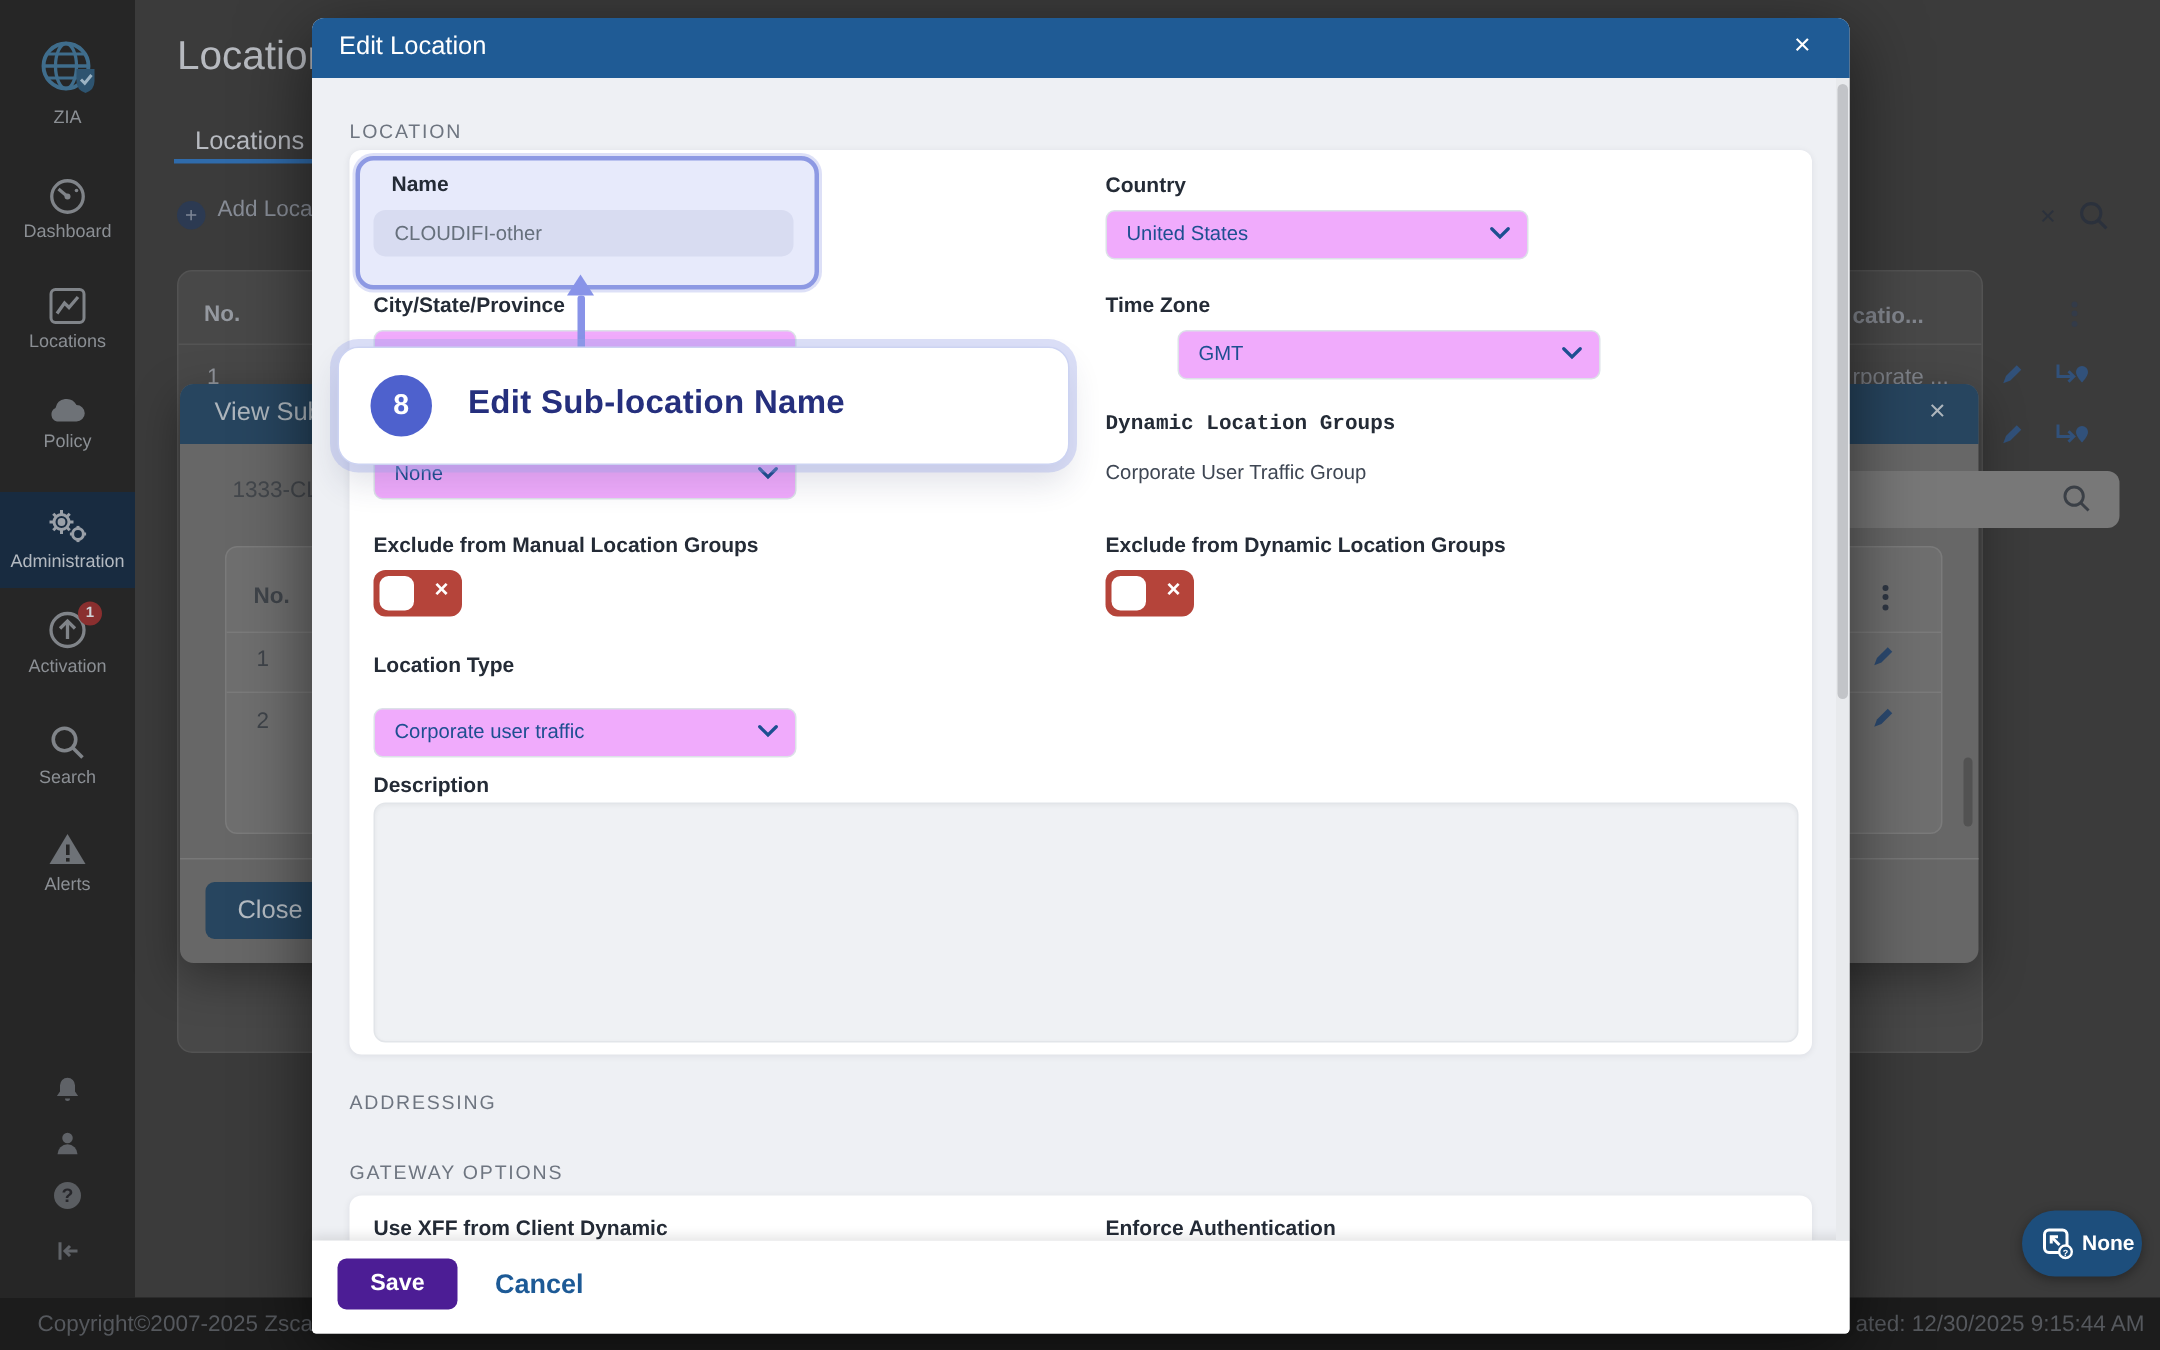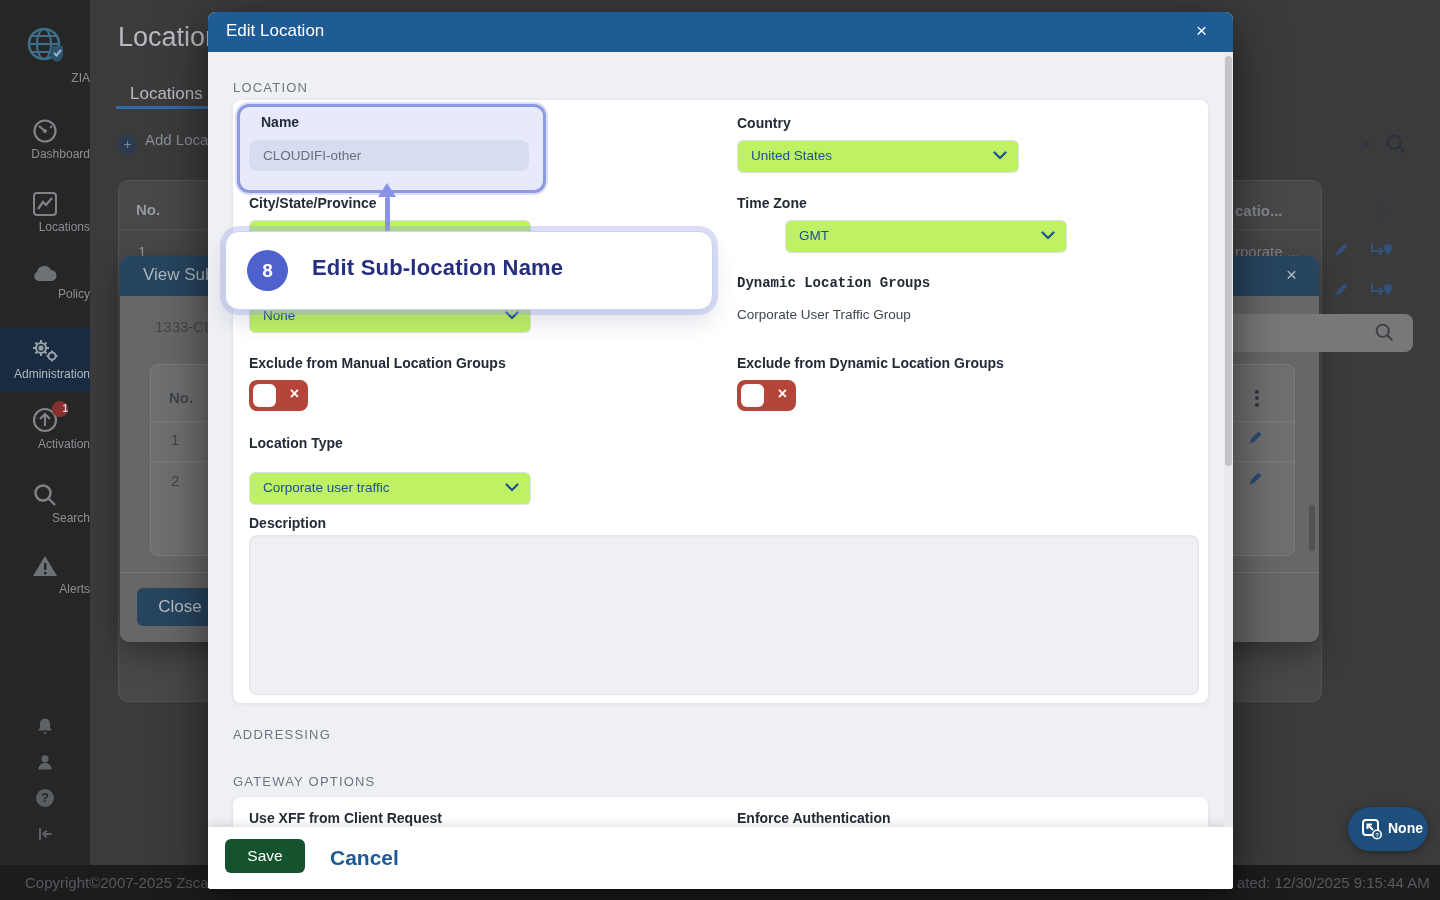--- a/index.html
+++ b/index.html
@@ -1,21 +1,21 @@
 <!DOCTYPE html>
 <html><head>
 <meta charset="utf-8">
 <style>
   html,body{margin:0;padding:0;background:#3b3b3b;font-family:"Liberation Sans",sans-serif;}
   .stage{position:relative;width:1440px;height:900px;overflow:hidden;background:#3b3b3b;}
   .abs{position:absolute;}
 
   
   .sidebar{left:0;top:0;width:90px;height:865px;background:#262626;z-index:2;}
-  .side-item{left:0;width:90px;text-align:right;color:#8b8f94;cursor:pointer;}
+  .side-item{left:0;width:90px;text-align:center;color:#8b8f94;cursor:pointer;}
   .side-item .lbl{font-size:12px;margin-top:3px;color:#8b8f94;}
   .side-item svg{display:block;margin:0 auto;}
   .side-item.active{background:#182b40;padding-top:10px;height:54px;}
   .side-item.active .lbl{color:#b3b9c0;}
   .badge{position:absolute;top:-5px;right:22px;width:16px;height:16px;border-radius:50%;
     background:#8a2f2f;color:#cfd2d6;font-size:10px;line-height:16px;font-weight:700;}
   .side-tool{left:0;width:90px;text-align:center;color:#7f8388;}
   .qcircle{display:inline-block;width:18px;height:18px;border-radius:50%;background:#5a5d61;
     color:#26262a;font-size:13px;font-weight:700;line-height:18px;text-align:center;}
 
@@ -59,38 +59,38 @@
   
   .modal{left:208px;top:12px;width:1025px;height:877px;background:#eef0f4;border-radius:8px 8px 3px 3px;
     box-shadow:0 12px 48px rgba(0,0,0,.55);z-index:10;}
   .modal-head{position:absolute;left:0;top:0;width:100%;height:40px;background:#1f5b95;border-radius:8px 8px 0 0;}
   .modal-title{position:absolute;left:18px;top:9px;color:#ffffff;font-size:17px;font-weight:500;}
   .modal-x{position:absolute;left:988px;top:8px;color:#ffffff;font-size:19px;cursor:pointer;}
   .section-h{position:absolute;font-size:13px;color:#6e7580;letter-spacing:1.2px;font-weight:500;}
   .card{position:absolute;left:25px;background:#ffffff;border-radius:8px;box-shadow:0 1px 5px rgba(20,30,50,.08);}
   .flabel{position:absolute;font-size:14px;font-weight:600;color:#242b36;}
   .fvalue-static{position:absolute;font-size:13.5px;color:#3e4653;}
-  .select{position:absolute;width:280px;height:31px;background:#bef264;border:1px solid #dce1e8;
+  .select{position:absolute;width:280px;height:31px;background:#f0abfc;border:1px solid #dce1e8;
     border-radius:6px;cursor:pointer;}
   .select .val{position:absolute;left:13px;top:7px;font-size:13.5px;color:#1d4f91;font-weight:500;}
   .select svg{position:absolute;right:11px;top:10px;}
   .nameinput{position:absolute;width:266px;height:31px;background:#d8dcf1;border:none;border-radius:8px;
     padding:0 0 0 14px;font-size:13.5px;color:#66707c;font-family:"Liberation Sans",sans-serif;outline:none;}
   .highlight-box{position:absolute;left:4px;top:4px;width:303px;height:83px;background:#e7eafb;
     border:3px solid #8d99e3;border-radius:12px;box-shadow:0 0 0 2px rgba(141,153,227,.3);}
   .toggle{position:absolute;width:59px;height:31px;background:#b5443a;border-radius:8px;cursor:pointer;}
   .toggle .knob{position:absolute;left:4px;top:4px;width:23px;height:23px;background:#ffffff;border-radius:6px;}
   .toggle .tx{position:absolute;right:9px;top:5px;color:#ffffff;font-size:16px;font-weight:700;}
   .desc-area{position:absolute;width:944px;height:154px;background:#eff1f4;border:1px solid #e2e5e9;
     border-radius:8px;resize:none;box-shadow:inset 0 1px 3px rgba(0,0,0,.05);outline:none;}
   .modal-foot{position:absolute;left:0;top:815px;width:100%;height:62px;background:#ffffff;
     box-shadow:0 -3px 8px rgba(0,0,0,.10);border-radius:0 0 3px 3px;}
-  .save-btn{position:absolute;left:17px;top:12px;width:80px;height:34px;background:#14532d;border:none;
-    border-radius:6px;color:#ffffff;font-size:15.5px;font-weight:400;font-family:"Liberation Sans",sans-serif;cursor:pointer;}
-  .cancel-btn{position:absolute;left:122px;top:19px;color:#1d5a96;font-size:21px;font-weight:600;cursor:pointer;}
+  .save-btn{position:absolute;left:17px;top:12px;width:80px;height:34px;background:#4c1d95;border:none;
+    border-radius:6px;color:#ffffff;font-size:15.5px;font-weight:700;font-family:"Liberation Sans",sans-serif;cursor:pointer;}
+  .cancel-btn{position:absolute;left:122px;top:19px;color:#1d5a96;font-size:18px;font-weight:600;cursor:pointer;}
   .scroll-track{position:absolute;left:1016px;top:40px;width:9px;height:775px;background:#e8eaed;}
   .scroll-thumb{position:absolute;left:1px;top:4px;width:7px;height:410px;background:#c2c4c8;border-radius:4px;}
 
   
   .tooltip{position:absolute;left:17px;top:219px;width:486px;height:77px;background:#ffffff;
     border:1px solid #ccd3f2;border-radius:14px;
     box-shadow:0 0 0 5px rgba(151,163,233,.35),0 12px 22px rgba(40,50,90,.14);z-index:12;}
   .step-circ{position:absolute;left:21px;top:18px;width:41px;height:41px;border-radius:50%;
     background:#4e61cd;color:#ffffff;font-size:19px;font-weight:700;text-align:center;line-height:41px;}
   .tooltip-label{position:absolute;left:86px;top:23px;font-size:22px;font-weight:600;color:#252f7d;letter-spacing:.2px;}
@@ -381,21 +381,21 @@
       </div>
 
       <div class="flabel" style="left:16px;top:415px;">Description</div>
       <textarea class="desc-area" style="left: 16px; top: 435px;"></textarea>
     </div>
 
     <div class="section-h" style="left:25px;top:715px;">ADDRESSING</div>
     <div class="section-h" style="left:25px;top:762px;">GATEWAY OPTIONS</div>
 
     <div class="card" style="top:785px;width:975px;height:30px;border-radius:8px 8px 0 0;">
-      <div class="flabel" style="left:16px;top:13px;">Use XFF from Client Request</div>
+      <div class="flabel" style="left:16px;top:13px;">Use XFF from Client Dynamic</div>
       <div class="flabel" style="left:504px;top:13px;">Enforce Authentication</div>
     </div>
 
     <div class="modal-foot">
       <button class="save-btn">Save</button>
       <div class="cancel-btn">Cancel</div>
     </div>
 
     <div class="scroll-track">
       <div class="scroll-thumb"></div>

